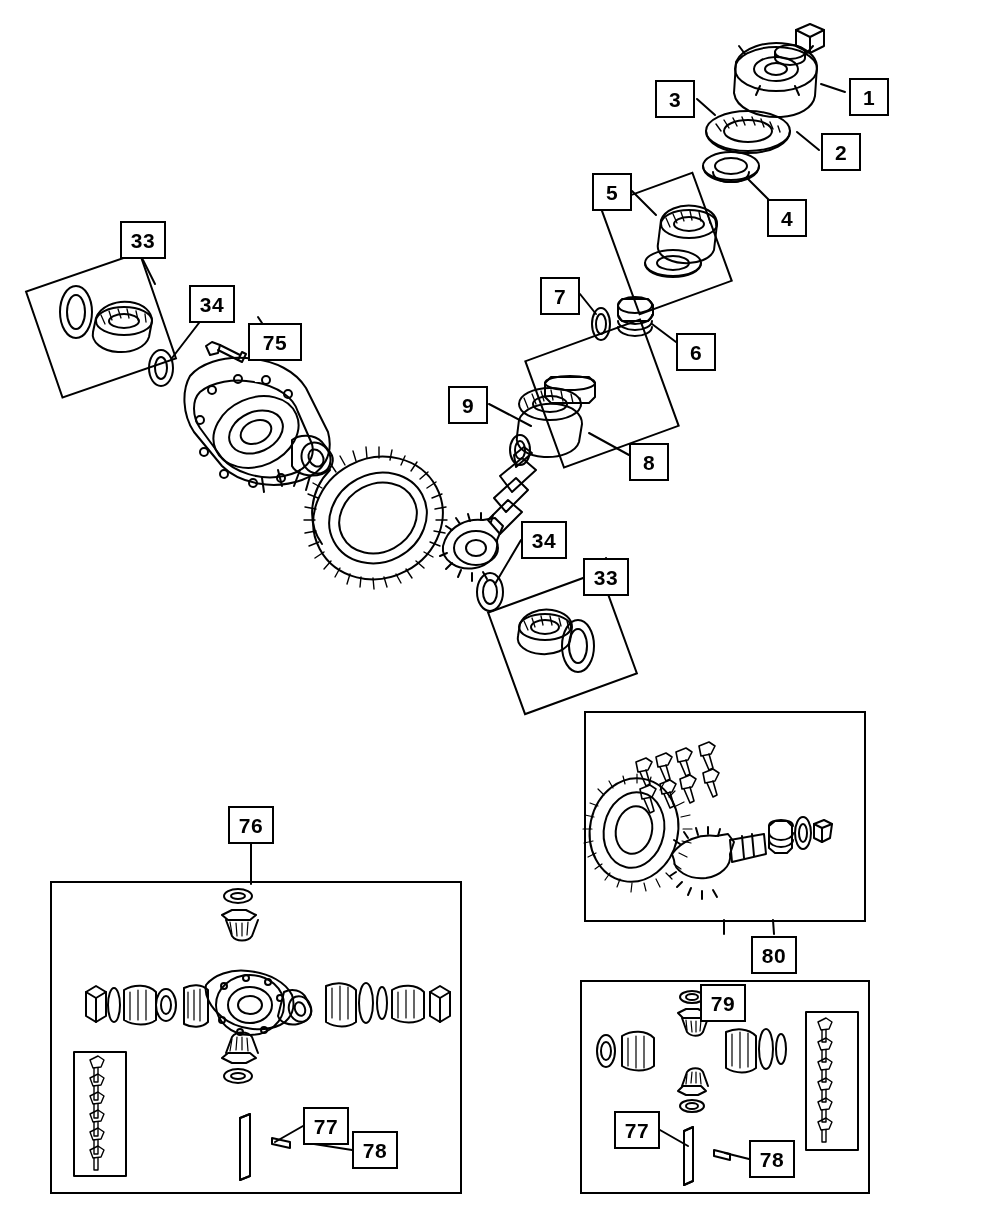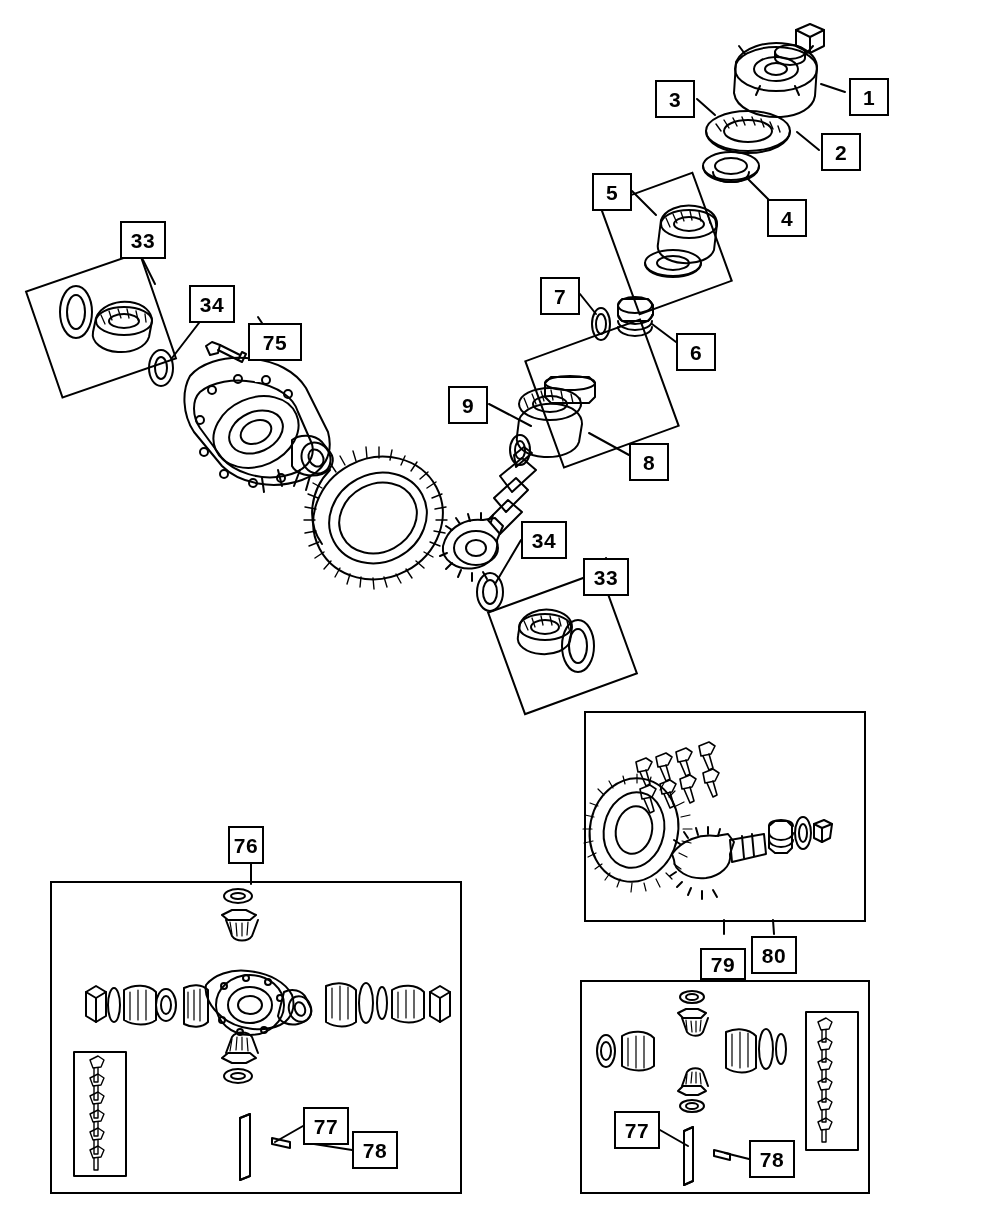--- a/index.html
+++ b/index.html
@@ -432,21 +432,21 @@
   <div class="callout" style="left:767px; top:199px; width:40px; height:38px;">4</div>
   <div class="callout" style="left:120px; top:221px; width:46px; height:38px;">33</div>
   <div class="callout" style="left:540px; top:277px; width:40px; height:38px;">7</div>
   <div class="callout" style="left:189px; top:285px; width:46px; height:38px;">34</div>
   <div class="callout" style="left:676px; top:333px; width:40px; height:38px;">6</div>
   <div class="callout" style="left:248px; top:323px; width:54px; height:38px;">75</div>
   <div class="callout" style="left:448px; top:386px; width:40px; height:38px;">9</div>
   <div class="callout" style="left:629px; top:443px; width:40px; height:38px;">8</div>
   <div class="callout" style="left:521px; top:521px; width:46px; height:38px;">34</div>
   <div class="callout" style="left:583px; top:558px; width:46px; height:38px;">33</div>
-  <div class="callout" style="left:228px; top:806px; width:36px; height:38px;margin-top:20px;">76</div>
-  <div class="callout" style="left:700px; top:948px; width:46px; height:32px;">79</div>
+  <div class="callout" style="left:228px; top:806px; width:46px; height:38px;">76</div>
+  <div class="callout" style="left:700px; top:984px; width:46px; height:38px;">79</div>
   <div class="callout" style="left:751px; top:936px; width:46px; height:38px;">80</div>
   <div class="callout" style="left:303px; top:1107px; width:46px; height:38px;">77</div>
   <div class="callout" style="left:352px; top:1131px; width:46px; height:38px;">78</div>
   <div class="callout" style="left:614px; top:1111px; width:46px; height:38px;">77</div>
   <div class="callout" style="left:749px; top:1140px; width:46px; height:38px;">78</div>
 
 </div>
 
 </body></html>

